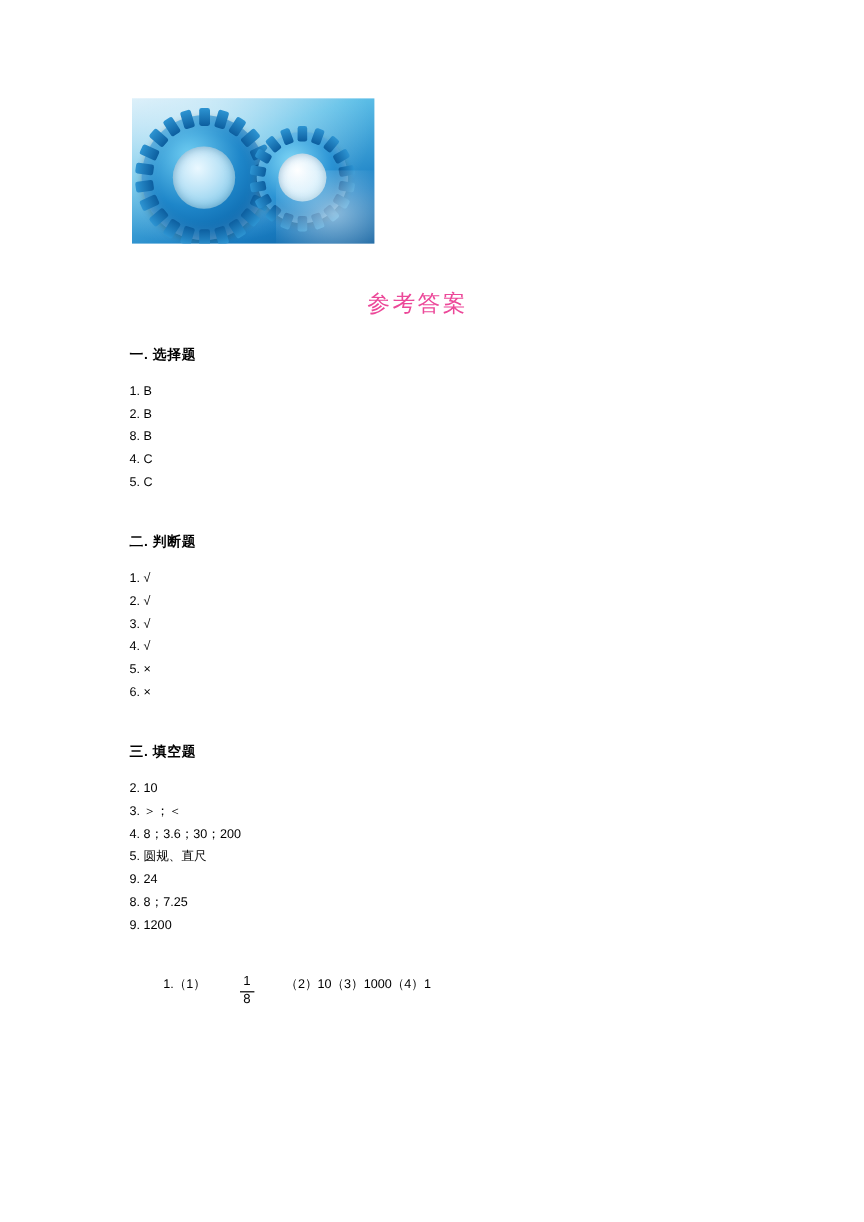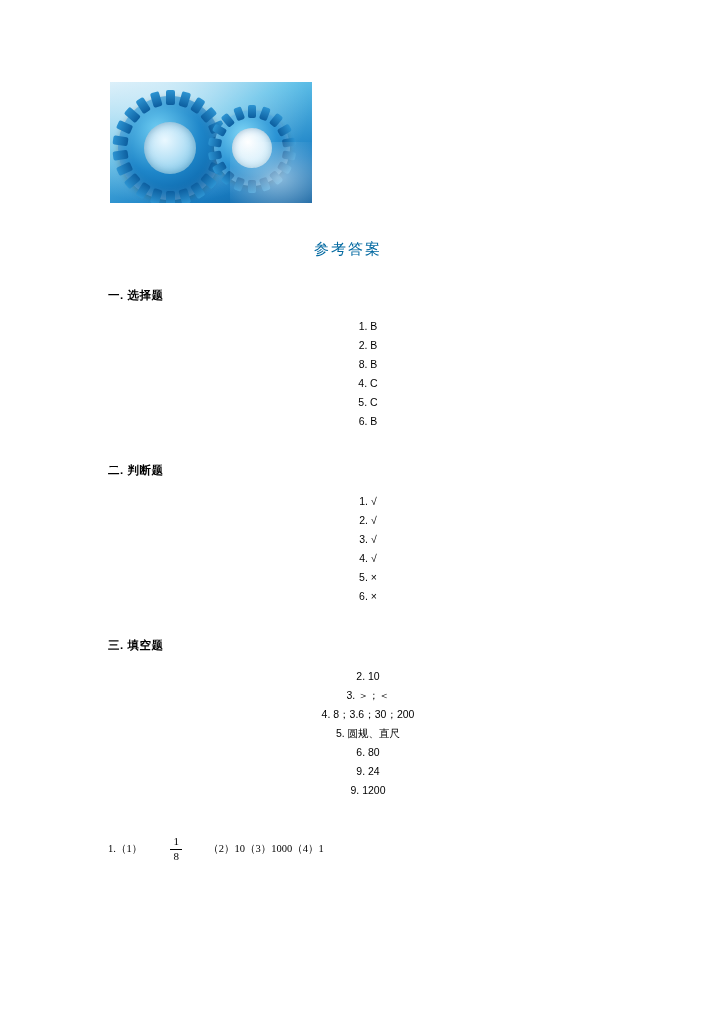--- a/index.html
+++ b/index.html
@@ -109,23 +109,23 @@
   }
 
   
   .doc-title {
     position: absolute;
     left: 0;
     top: 240px;
     width: 696px;
     text-align: center;
     font-family: "Liberation Serif", serif;
-    font-size: 15px;
+    font-size: 19px;
     letter-spacing: 2px;
-    color: #0369a1;
+    color: #ec4899;
   }
 
   
   .body {
     position: absolute;
     left: 108px;
     top: 288px;
     width: 520px;
   }
   .section {
@@ -138,33 +138,33 @@
     color: #000;
     margin: 0 0 14px 0;
     letter-spacing: 0.5px;
   }
   .answer-line {
     font-family: "Liberation Sans", sans-serif;
     font-size: 10.5px;
     line-height: 19px;
     color: #000;
     white-space: pre;
-    text-align: center;
   }
   .sec-gap {
     height: 14px;
   }
   .calc-line {
-    font-family: Liberation Serif, serif;
+    font-family: Liberation Sans, sans-serif;
     font-size: 10.5px;
     color: #000;
     display: flex;
-    align-items: center;
+    align-items: flex-start;
     height: 34px;
     white-space: pre;
+    margin-left: 28px;
   }
   .frac {
     display: inline-flex;
     flex-direction: column;
     align-items: center;
     justify-content: center;
     margin: 0 10px;
     line-height: 1.05;
     font-size: 11px;
     vertical-align: middle;
@@ -245,21 +245,20 @@
 
   <div class="body">
 
     <div class="section">
       <div class="section-heading">一. 选择题</div>
       <div class="answer-line">1. B</div>
       <div class="answer-line">2. B</div>
       <div class="answer-line">8. B</div>
       <div class="answer-line">4. C</div>
       <div class="answer-line">5. C</div>
-      <div class="answer-line">6. B</div>
     </div>
 
     <div class="sec-gap"></div>
 
     <div class="section">
       <div class="section-heading">二. 判断题</div>
       <div class="answer-line">1. √</div>
       <div class="answer-line">2. √</div>
       <div class="answer-line">3. √</div>
       <div class="answer-line">4. √</div>
@@ -268,22 +267,22 @@
     </div>
 
     <div class="sec-gap"></div>
 
     <div class="section">
       <div class="section-heading">三. 填空题</div>
       <div class="answer-line">2. 10</div>
       <div class="answer-line">3. ＞；＜</div>
       <div class="answer-line">4. 8；3.6；30；200</div>
       <div class="answer-line">5. 圆规、直尺</div>
-      <div class="answer-line">6. 80</div>
       <div class="answer-line">9. 24</div>
+      <div class="answer-line">8. 8；7.25</div>
       <div class="answer-line">9. 1200</div>
     </div>
 
     <div class="sec-gap"></div>
 
     <div class="section">
       <div class="calc-line">
         <span class="pre-frac">1.（1）</span>
         <span class="frac">
           <span class="num">1</span>

